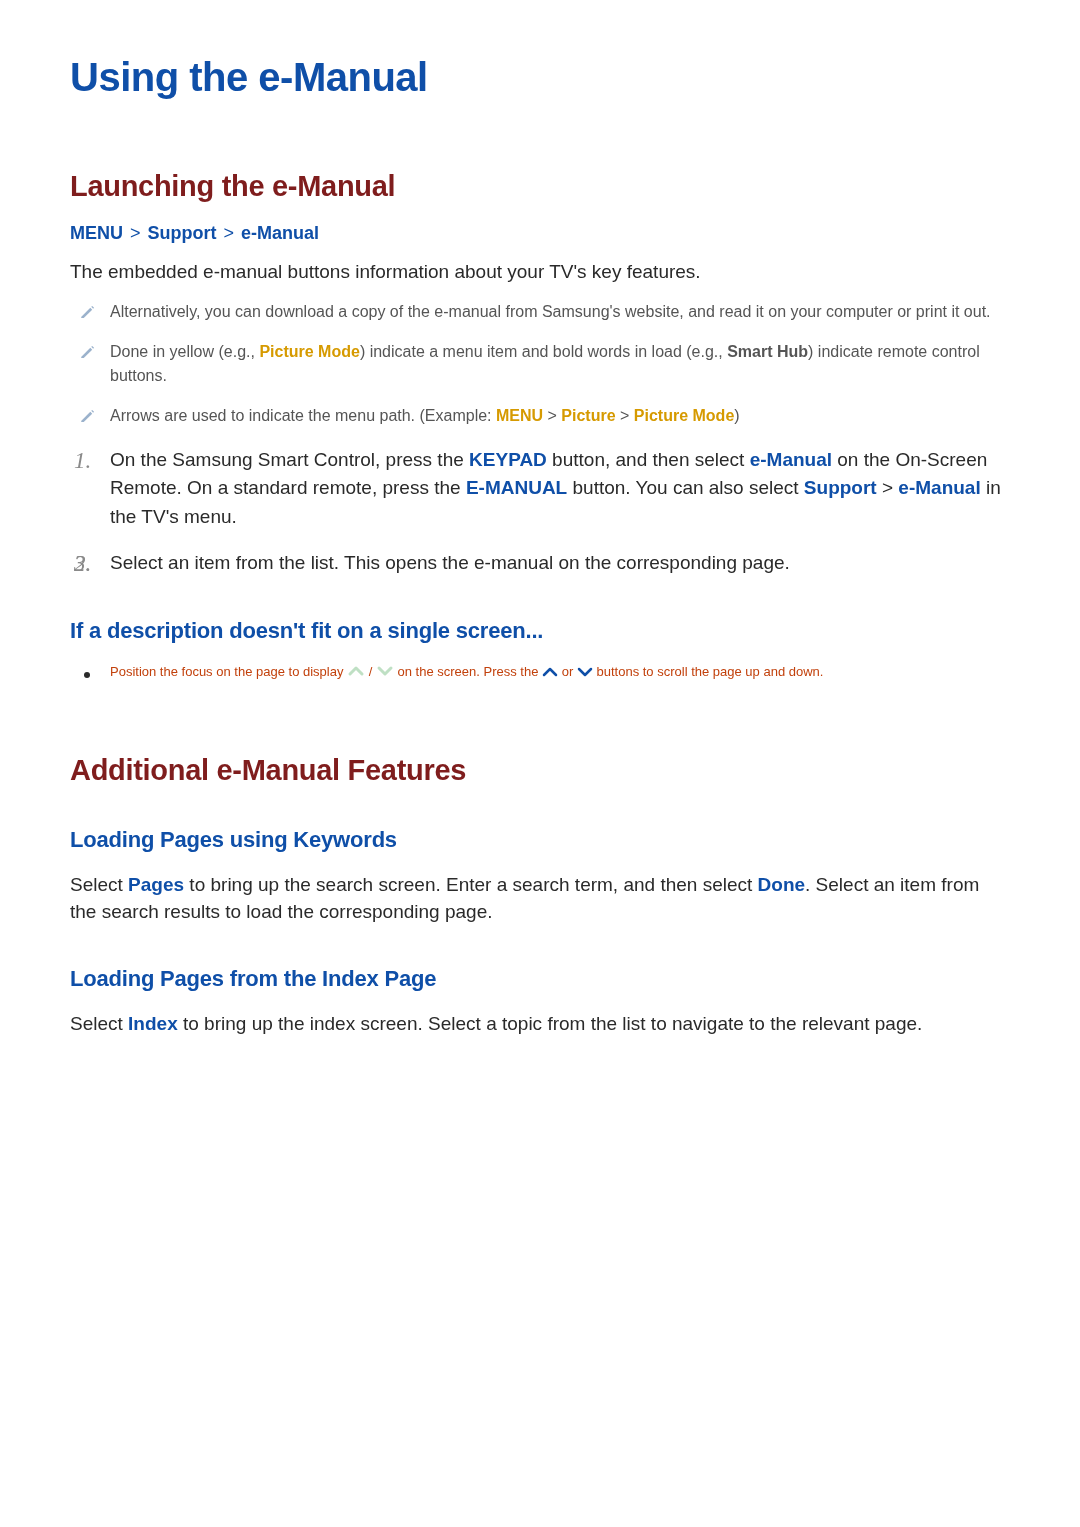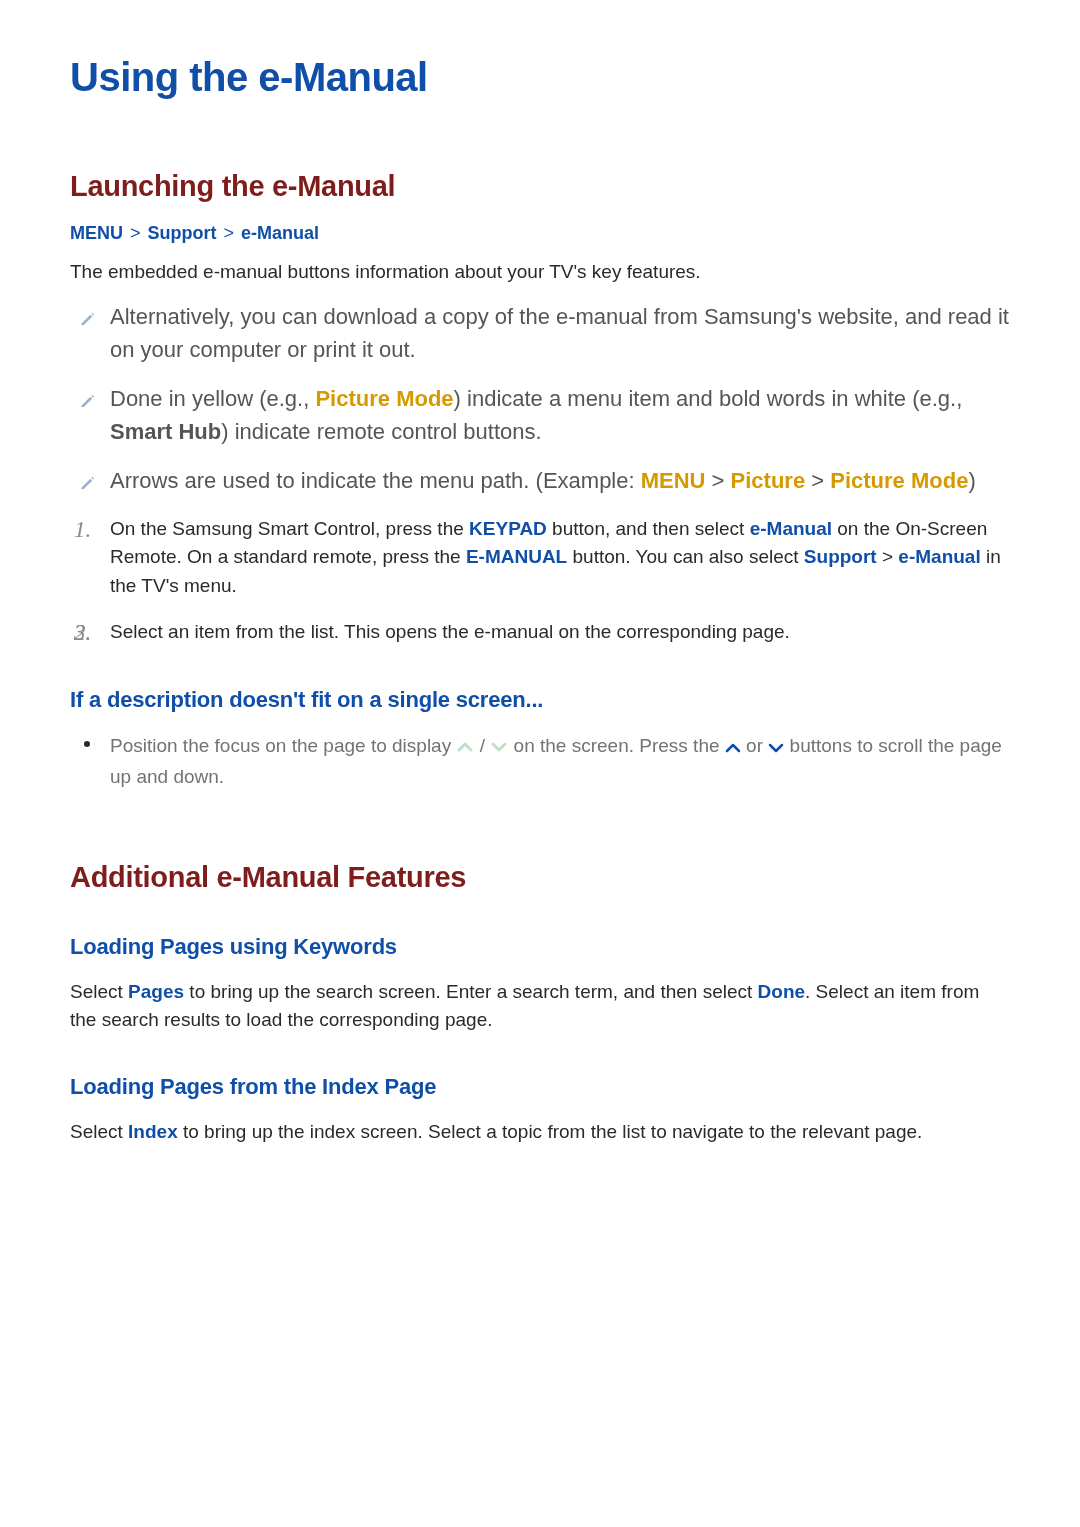--- a/index.html
+++ b/index.html
@@ -52,21 +52,21 @@
     margin: 0 0 14px 0;
   }
   .notes {
     list-style: none;
     padding: 0;
     margin: 10px 0 18px 0;
   }
   .notes li {
     position: relative;
     padding-left: 40px;
-    font-size: 22px;
+    font-size: 16px;
     line-height: 1.5;
     color: #555;
     margin-bottom: 16px;
   }
   .note-icon {
     position: absolute;
     left: 10px;
     top: 2px;
     width: 15px;
     height: 15px;
@@ -95,23 +95,23 @@
     color: #8a8a8a;
   }
   .bullets {
     list-style: none;
     padding: 0;
     margin: 0 0 20px 0;
   }
   .bullets li {
     position: relative;
     padding-left: 40px;
-    font-size: 19px;
+    font-size: 13px;
     line-height: 1.55;
-    color: #737373;
+    color: #c2410c;
   }
   .bullet-dot {
     position: absolute;
     left: 14px;
     top: 10px;
     width: 6px;
     height: 6px;
     border-radius: 50%;
     background: #2a2a2a;
   }
@@ -158,21 +158,21 @@
       <span>Alternatively, you can download a copy of the e-manual from Samsung's website, and read it on your computer or print it out.</span>
     </li>
     <li>
       <span class="note-icon">
         <svg viewBox="0 0 16 16" width="15" height="15">
             <path d="M2 13 L11 4 L13 6 L4 15 L1 15 Z" fill="#9bb2cc"></path>
             <path d="M12 3 L13 2 L15 4 L14 5 Z" fill="#9bb2cc"></path>
           </svg>
       </span>
       <span>
-        <span>Done in yellow (e.g., </span><span class="yellow">Picture Mode</span><span>) indicate a menu item and bold words in white (e.g., </span><span class="bold">Smart Hub</span><span>) indicate remote control buttons.</span>
+        <span>Done in yellow (e.g., </span><span class="yellow">Picture Mode</span><span>) indicate a menu item and bold words in load (e.g., </span><span class="bold">Smart Hub</span><span>) indicate remote control buttons.</span>
       </span>
     </li>
     <li>
       <span class="note-icon">
         <svg viewBox="0 0 16 16" width="15" height="15">
             <path d="M2 13 L11 4 L13 6 L4 15 L1 15 Z" fill="#9bb2cc"></path>
             <path d="M12 3 L13 2 L15 4 L14 5 Z" fill="#9bb2cc"></path>
           </svg>
       </span>
       <span>

